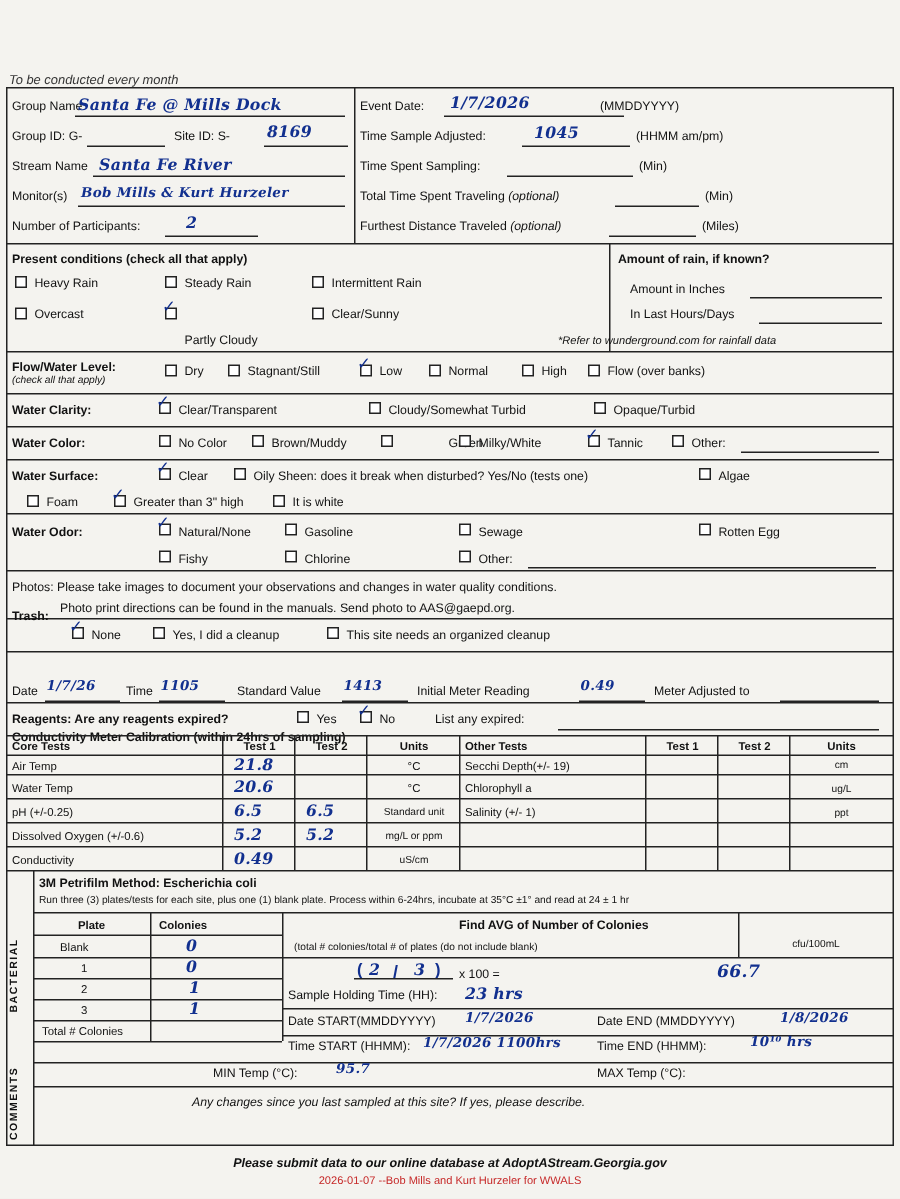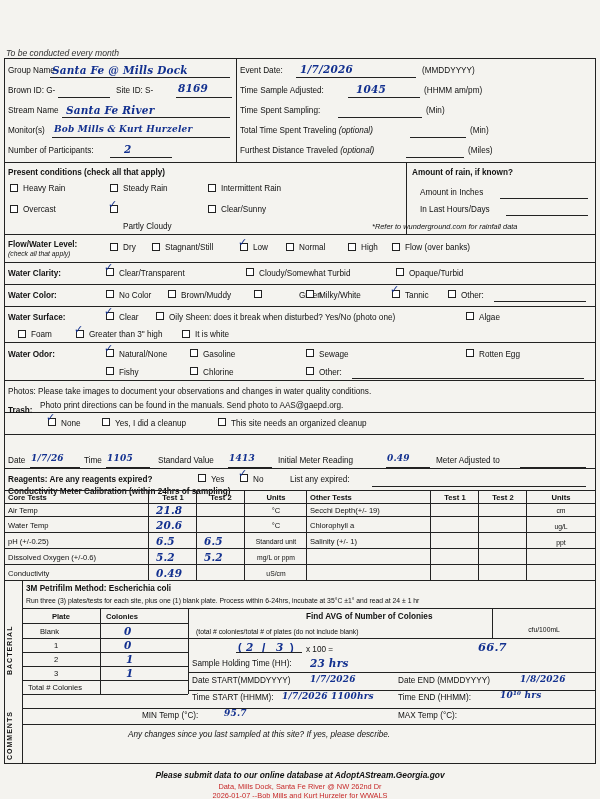--- a/index.html
+++ b/index.html
@@ -78,21 +78,21 @@
   <div class="box" style="left:4px;top:58px;width:592px;height:706px;"></div>
 
   <div class="line hline" style="left:4px;top:162px;width:592px;"></div>
   <div class="line vline" style="left:236px;top:58px;height:104px;"></div>
 
   <div class="t lbl" style="left:8px;top:66px;">Group Name</div>
   <div class="t ul" style="left:50px;top:64px;width:180px;height:13px;">
     <span class="hw" style="position:absolute;left:2px;top:0px;">Santa Fe @ Mills Dock</span>
   </div>
 
-  <div class="t lbl" style="left:8px;top:86px;">Brown ID: G-</div>
+  <div class="t lbl" style="left:8px;top:86px;">Group ID: G-</div>
   <div class="t ul" style="left:58px;top:84px;width:52px;height:13px;">
     <span class="hw" style="position:absolute;left:2px;top:0;"></span>
   </div>
   <div class="t lbl" style="left:116px;top:86px;">Site ID: S-</div>
   <div class="t ul" style="left:176px;top:84px;width:56px;height:13px;">
     <span class="hw" style="position:absolute;left:2px;top:-2px;">8169</span>
   </div>
 
   <div class="t lbl" style="left:8px;top:106px;">Stream Name</div>
   <div class="t ul" style="left:62px;top:104px;width:168px;height:13px;">
@@ -106,21 +106,21 @@
 
   <div class="t lbl" style="left:8px;top:146px;">Number of Participants:</div>
   <div class="t ul" style="left:110px;top:144px;width:62px;height:13px;">
     <span class="hw" style="position:absolute;left:14px;top:-1px;">2</span>
   </div>
 
   <div class="t lbl" style="left:240px;top:66px;">Event Date:</div>
   <div class="t ul" style="left:296px;top:64px;width:120px;height:13px;">
     <span class="hw" style="position:absolute;left:4px;top:-1px;">1/7/2026</span>
   </div>
-  <div class="t lbl" style="left:422px;top:66px;">(MMDDYYYY)</div>
+  <div class="t lbl" style="left:400px;top:66px;">(MMDDYYYY)</div>
 
   <div class="t lbl" style="left:240px;top:86px;">Time Sample Adjusted:</div>
   <div class="t ul" style="left:348px;top:84px;width:72px;height:13px;">
     <span class="hw" style="position:absolute;left:8px;top:-1px;">1045</span>
   </div>
   <div class="t lbl" style="left:424px;top:86px;">(HHMM am/pm)</div>
 
   <div class="t lbl" style="left:240px;top:106px;">Time Spent Sampling:</div>
   <div class="t ul" style="left:338px;top:104px;width:84px;height:13px;">
     <span class="hw" style="position:absolute;left:4px;top:-1px;"></span>
@@ -212,21 +212,21 @@
   <div class="cb" style="left:448px;top:290px;"></div>
   <div class="t lbl" style="left:461px;top:291px;">Other:</div>
   <div class="t ul" style="left:494px;top:290px;width:92px;height:11px;"></div>
 
   <div class="line hline" style="left:4px;top:342px;width:592px;"></div>
   <div class="t lbl bold" style="left:8px;top:313px;">Water Surface:</div>
   <div class="cb" style="left:106px;top:312px;"></div>
   <div class="check" style="left:104px;top:306px;">✓</div>
   <div class="t lbl" style="left:119px;top:313px;">Clear</div>
   <div class="cb" style="left:156px;top:312px;"></div>
-  <div class="t lbl" style="left:169px;top:313px;">Oily Sheen: does it break when disturbed? Yes/No (photo one)</div>
+  <div class="t lbl" style="left:169px;top:313px;">Oily Sheen: does it break when disturbed? Yes/No (tests one)</div>
   <div class="cb" style="left:466px;top:312px;"></div>
   <div class="t lbl" style="left:479px;top:313px;">Algae</div>
 
   <div class="cb" style="left:18px;top:330px;"></div>
   <div class="t lbl" style="left:31px;top:330px;">Foam</div>
   <div class="cb" style="left:76px;top:330px;"></div>
   <div class="check" style="left:74px;top:324px;">✓</div>
   <div class="t lbl" style="left:89px;top:330px;">Greater than 3" high</div>
   <div class="cb" style="left:182px;top:330px;"></div>
   <div class="t lbl" style="left:195px;top:330px;">It is white</div>
@@ -419,17 +419,16 @@
   <div class="hw sm" style="position:absolute;left:224px;top:708px;">95.7</div>
   <div class="t lbl" style="left:398px;top:711px;">MAX Temp (°C):</div>
   <div class="hw sm" style="position:absolute;left:500px;top:708px;"></div>
 
   <div class="line hline" style="left:22px;top:724px;width:574px;"></div>
   <div class="t lbl ital" style="left:128px;top:730px;">Any changes since you last sampled at this site? If yes, please describe.</div>
   <div class="t" style="left:28px;top:744px;width:560px;height:16px;"></div>
 
   <div class="footer">Please submit data to our online database at AdoptAStream.Georgia.gov</div>
   <div class="stamp">
-    <div>Data, Mills Dock, Santa Fe River @ NW 262nd Dr</div>
     <div>2026-01-07 --Bob Mills and Kurt Hurzeler for WWALS</div>
   </div>
 
 </div>
 
 </body></html>

